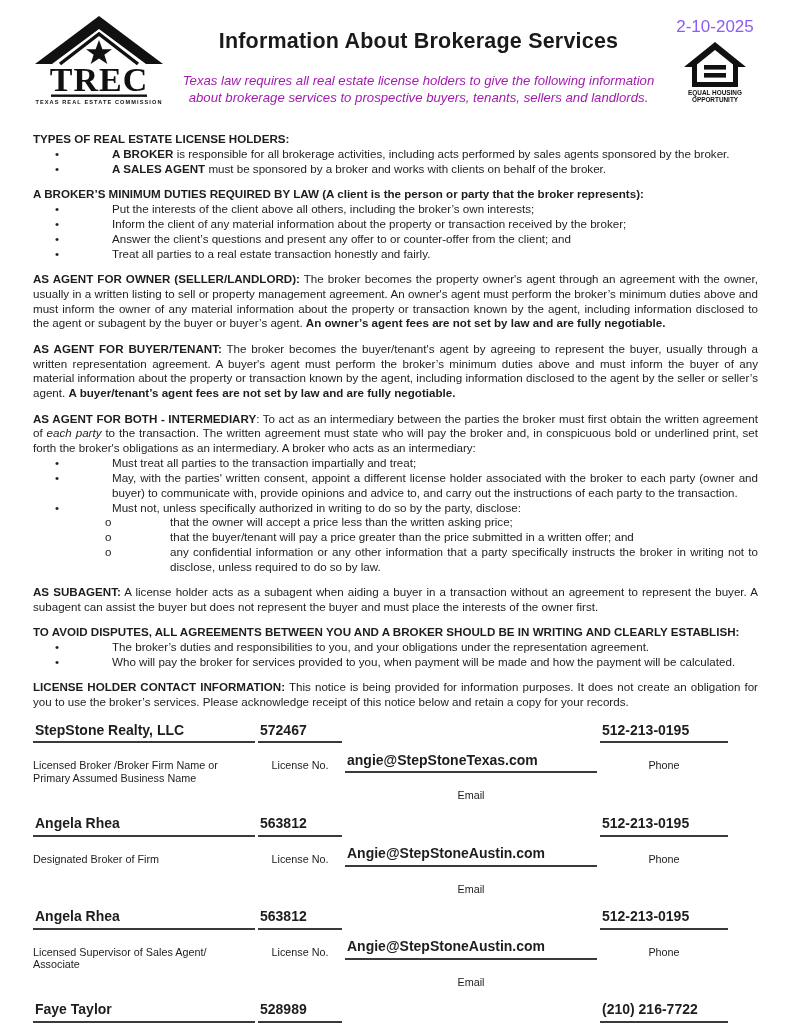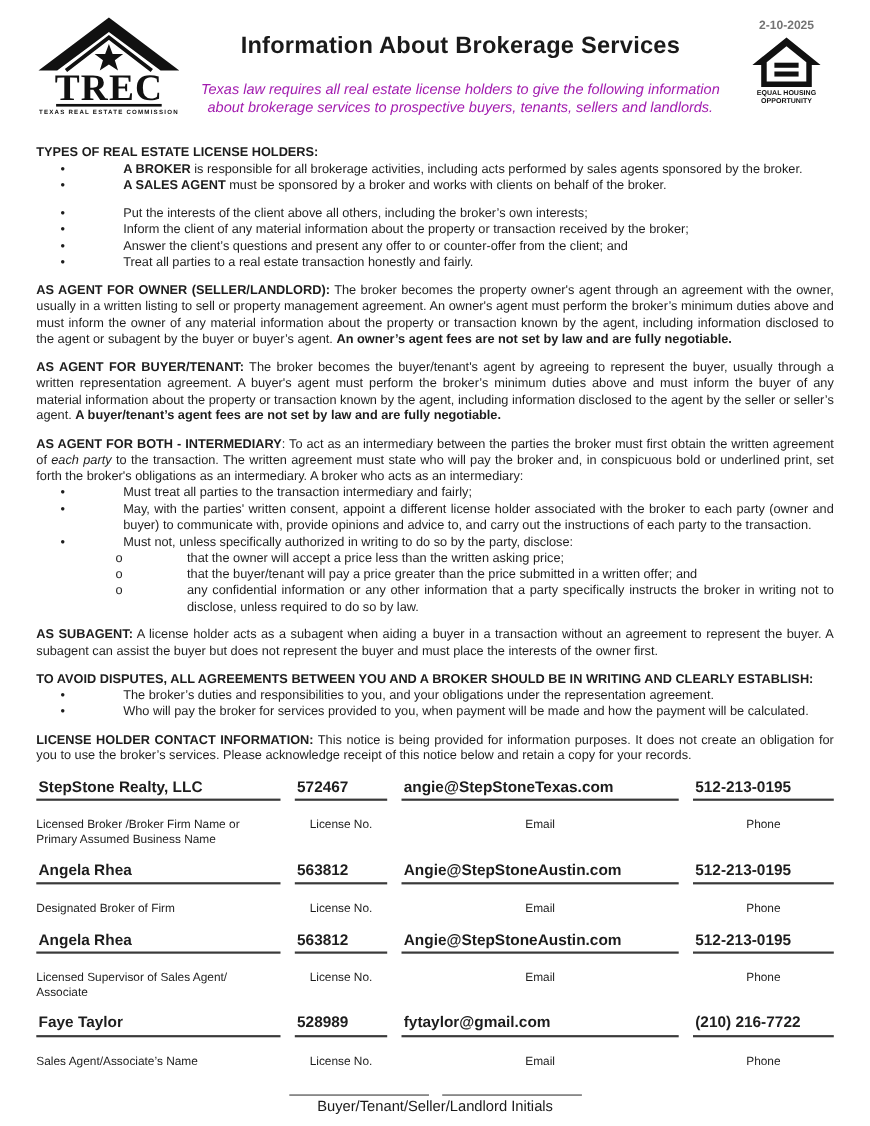--- a/index.html
+++ b/index.html
@@ -13,38 +13,38 @@
   .b{font-weight:bold;}
   .i{font-style:italic;}
 
   
   .header{display:flex;align-items:flex-start;margin-bottom:10px;}
   .trec-logo{width:132px;flex:none;}
   .head-center{flex:1;text-align:center;padding-top:14px;}
   .title{font-family:Liberation Sans, sans-serif;font-weight:bold;font-size:21.5px;color:#1a1a1a;margin:0 0 4px 0;letter-spacing:.2px;}
   .subtitle{font-style:italic;font-size:13.2px;line-height:1.32;max-width:472px;margin:16px auto;color:#a21caf;}
   .head-right{width:86px;flex:none;text-align:center;padding-top:2px;}
-  .date{font-size:11px;margin-bottom:3px;color:#737373;white-space:nowrap;font-weight:bold;}
+  .date{font-size:17px;margin-bottom:3px;color:#8b5cf6;white-space:nowrap;}
 
   
   .sec{margin-bottom:10.5px;}
   .h{font-weight:bold;}
   .para{text-align:justify;}
   .bullet{display:flex;}
   .bullet .bm{flex:0 0 17px;margin-left:22px;}
   .bullet .bt{flex:1;text-align:justify;margin-left:40px;}
   .sub .bm{flex:0 0 25px;margin-left:72px;}
 
   
   .c-table{margin-top:4px;}
-  .c-row{display:flex;gap:13px;margin-bottom:12px;}
+  .c-row{display:flex;gap:3px;margin-bottom:12px;}
   .c-col{box-sizing:border-box;}
   .c-name{width:222px;}
   .c-lic{width:84px;}
-  .c-email{width:252px;}
+  .c-email{width:252px;margin-top:30px;}
   .c-phone{width:128px;}
   .c-val{font-weight:bold;font-size:14px;line-height:1.2;border-bottom:2px solid #3a3a3a;padding:1px 2px 3px 2px;min-height:15px;white-space:nowrap;}
   .c-label{font-size:10.8px;line-height:1.15;padding-top:16px;color:#1d1d1d;}
   .c-center .c-label{text-align:center;}
 
   
   .sig{display:flex;justify-content:center;gap:28px;margin:10px 0 16px 0;}
   .sig-group{text-align:center;}
   .sig-lines{display:flex;gap:12px;justify-content:center;}
   .sig-line{width:127px;height:12px;border-bottom:1.7px solid #3a3a3a;}
@@ -95,20 +95,21 @@
       <span class="bm">•</span>
       <span class="bt"><span class="b">A BROKER</span><span> is responsible for all brokerage activities, including acts performed by sales agents sponsored by the broker.</span></span>
     </div>
     <div class="bullet">
       <span class="bm">•</span>
       <span class="bt"><span class="b">A SALES AGENT</span><span> must be sponsored by a broker and works with clients on behalf of the broker.</span></span>
     </div>
   </div>
 
   <div class="sec">
+    <div class="h">A BROKER’S MINIMUM DUTIES REQUIRED BY LAW (A client is the person or party that the broker represents):</div>
     <div class="bullet">
       <span class="bm">•</span>
       <span class="bt"><span>Put the interests of the client above all others, including the broker’s own interests;</span></span>
     </div>
     <div class="bullet">
       <span class="bm">•</span>
       <span class="bt"><span>Inform the client of any material information  about the property or transaction received by the broker;</span></span>
     </div>
     <div class="bullet">
       <span class="bm">•</span>
@@ -126,21 +127,21 @@
   </div>
 
   <div class="sec">
     <div class="para"><span class="b">AS AGENT FOR BUYER/TENANT:</span><span>  The broker becomes the buyer/tenant's agent by agreeing to represent the buyer, usually through a written representation agreement. A buyer's agent must perform the broker’s minimum duties above and must inform the buyer of any material information about the property or transaction known by the agent, including information disclosed to the agent by the seller or seller’s agent. </span><span class="b">A buyer/tenant’s agent fees are not set by law and are fully negotiable.</span></div>
   </div>
 
   <div class="sec">
     <div class="para"><span class="b">AS AGENT FOR BOTH - INTERMEDIARY</span><span>:  To act as an intermediary between the parties the broker must first obtain the written agreement of </span><span class="i">each party</span><span> to the transaction. The written agreement must state who will pay the broker and, in conspicuous bold or underlined print, set forth the broker's obligations as an intermediary. A broker who acts as an intermediary:</span></div>
     <div class="bullet">
       <span class="bm">•</span>
-      <span class="bt"><span>Must treat all parties to the transaction intermediary  and fairly;</span></span>
+      <span class="bt"><span>Must treat all parties to the transaction impartially  and treat;</span></span>
     </div>
     <div class="bullet">
       <span class="bm">•</span>
       <span class="bt"><span>May, with the parties' written consent, appoint a different license holder associated with the broker to each party (owner and buyer) to communicate with, provide opinions and advice to, and carry out the instructions of each party to the transaction.</span></span>
     </div>
     <div class="bullet">
       <span class="bm">•</span>
       <span class="bt"><span>Must not, unless specifically authorized in writing to do so by the party, disclose:</span></span>
     </div>
     <div class="bullet sub">

